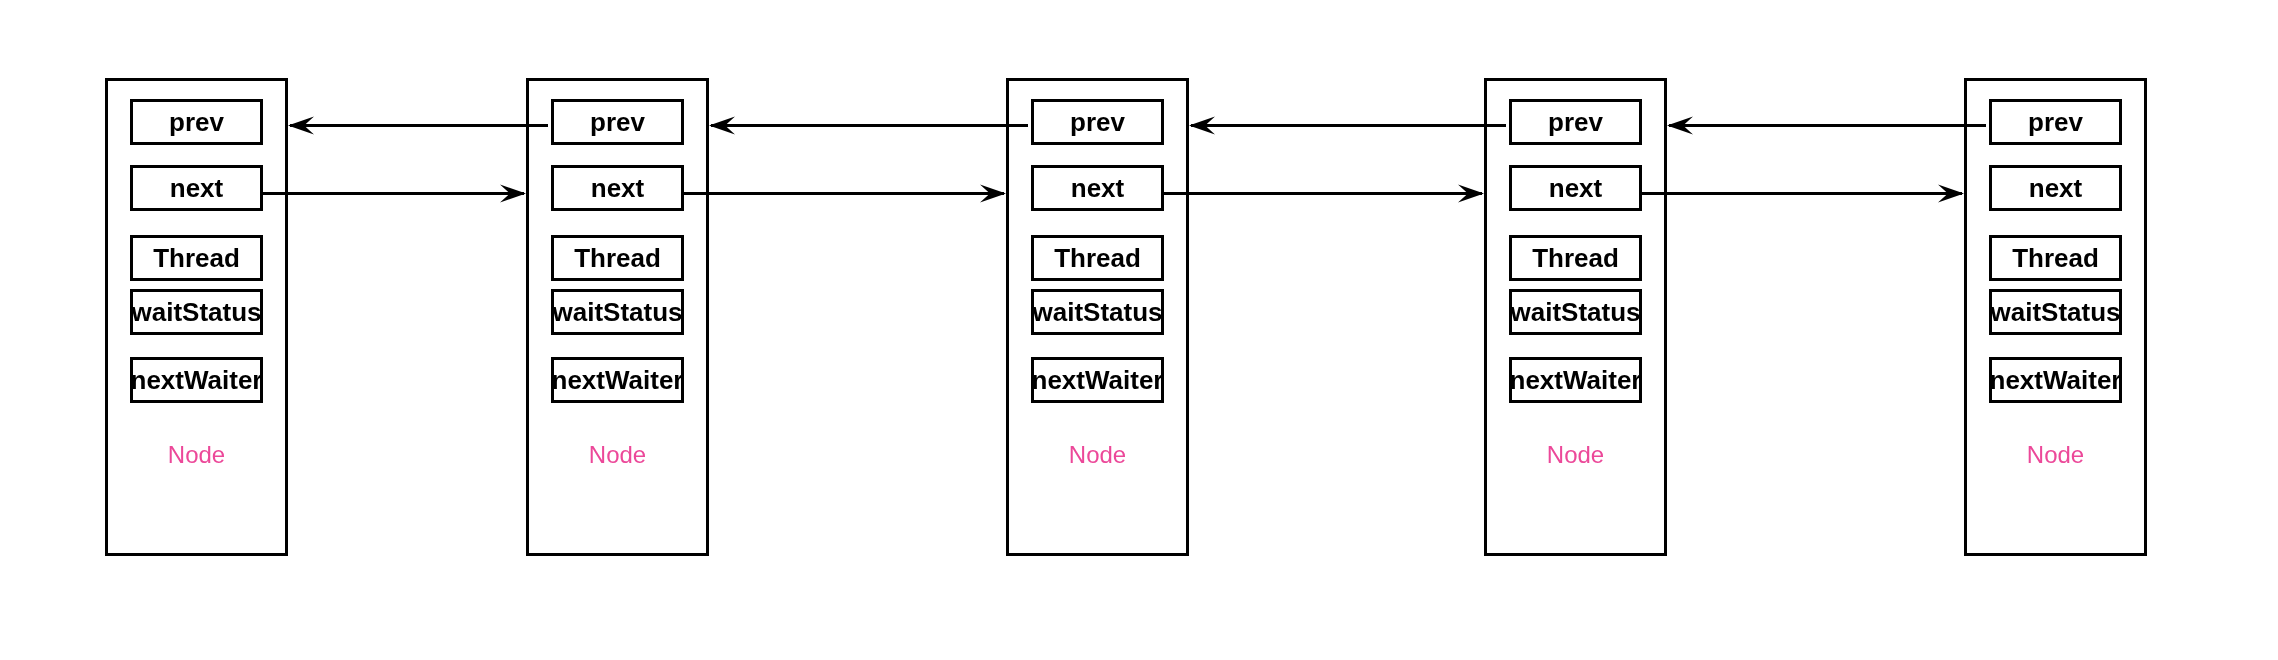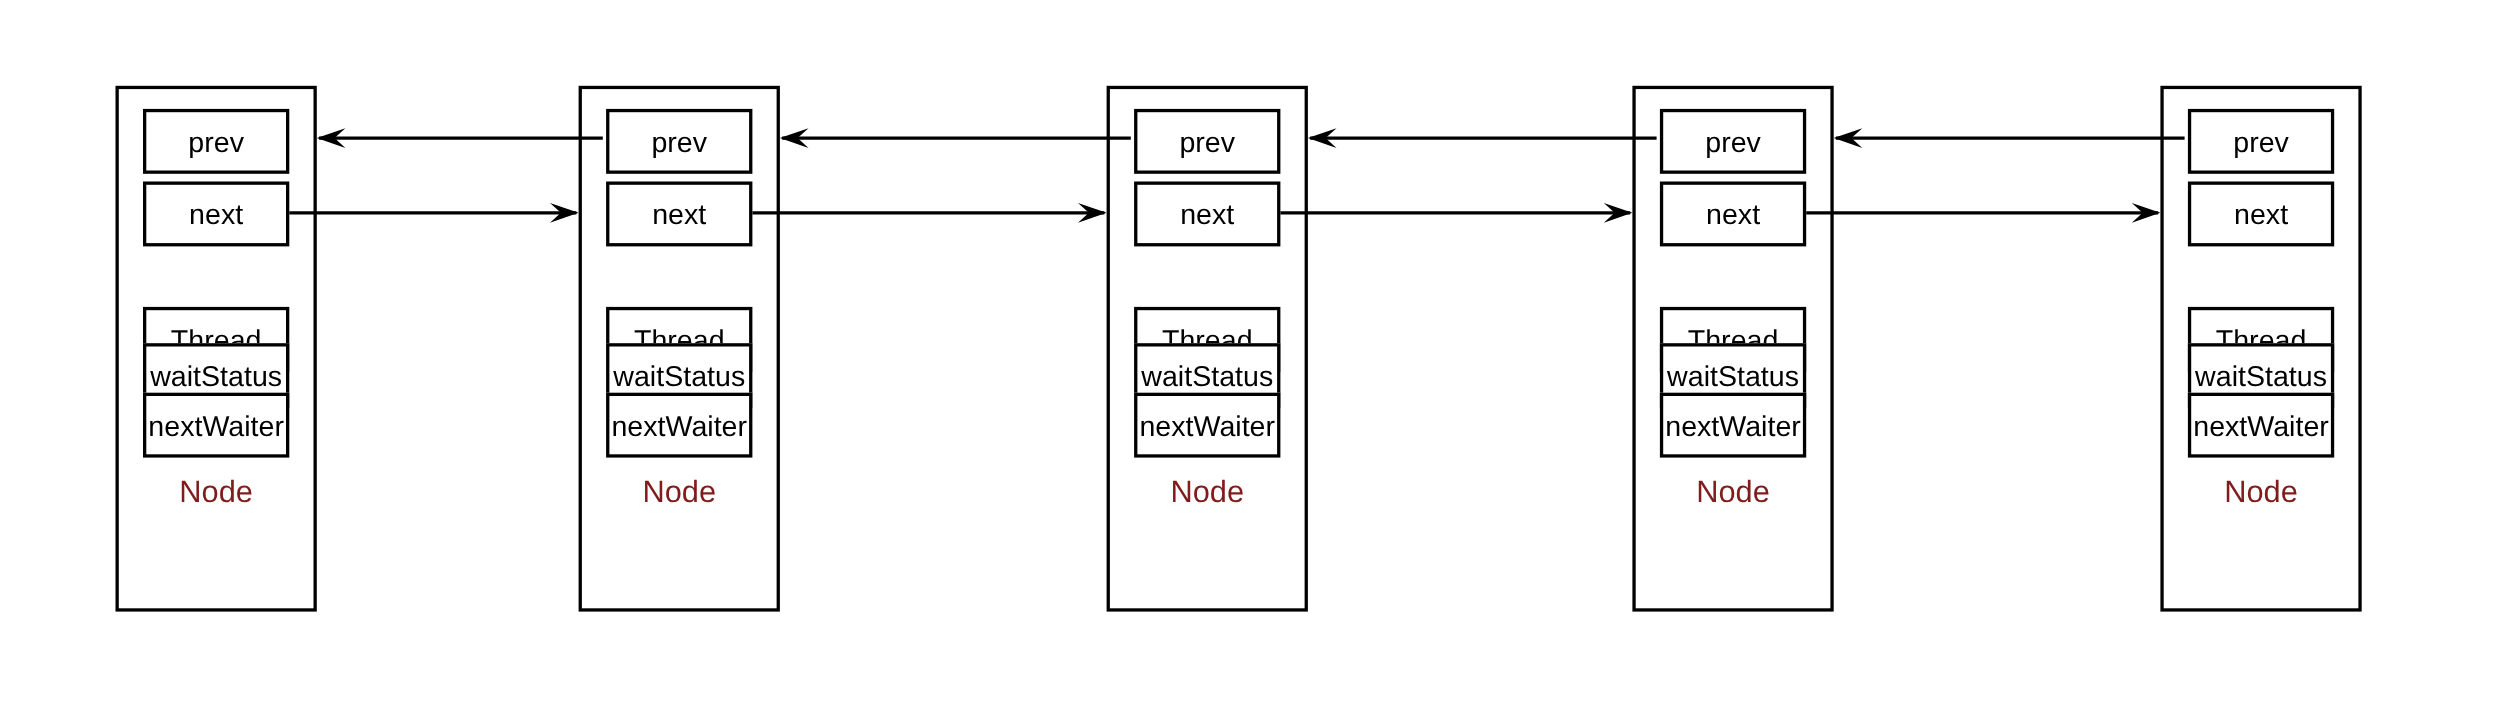--- a/index.html
+++ b/index.html
@@ -31,47 +31,48 @@
     border: 3px solid #000000;
     background: transparent;
   }
 
   
   .node-field {
     position: absolute;
     box-sizing: border-box;
     left: 22px;
     width: 133px;
-    height: 59px;
+    height: 46px;
     border: 3px solid #000000;
     background: #ffffff;
     display: flex;
     align-items: center;
     justify-content: center;
     font-size: 26px;
     line-height: 1;
     color: #000000;
     white-space: nowrap;
+    font-weight: bold;
   }
   .field-prev       { top: 18px;  }
   .field-next       { top: 84px;  }
-  .field-thread     { top: 154px; margin-top: 44px; }
-  .field-waitstatus { top: 231px; }
+  .field-thread     { top: 154px; }
+  .field-waitstatus { top: 208px; }
   .field-nextwaiter { top: 276px; }
 
   
   .node-caption {
     position: absolute;
     left: 0;
     right: 0;
-    top: 352px;
+    top: 362px;
     text-align: center;
-    font-size: 28px;
+    font-size: 24px;
     line-height: 1;
-    color: #7f1d1d;
+    color: #ec4899;
     white-space: nowrap;
   }
 
   
   .arrow-layer {
     position: absolute;
     left: 0;
     top: 0;
     width: 2278px;
     height: 660px;

